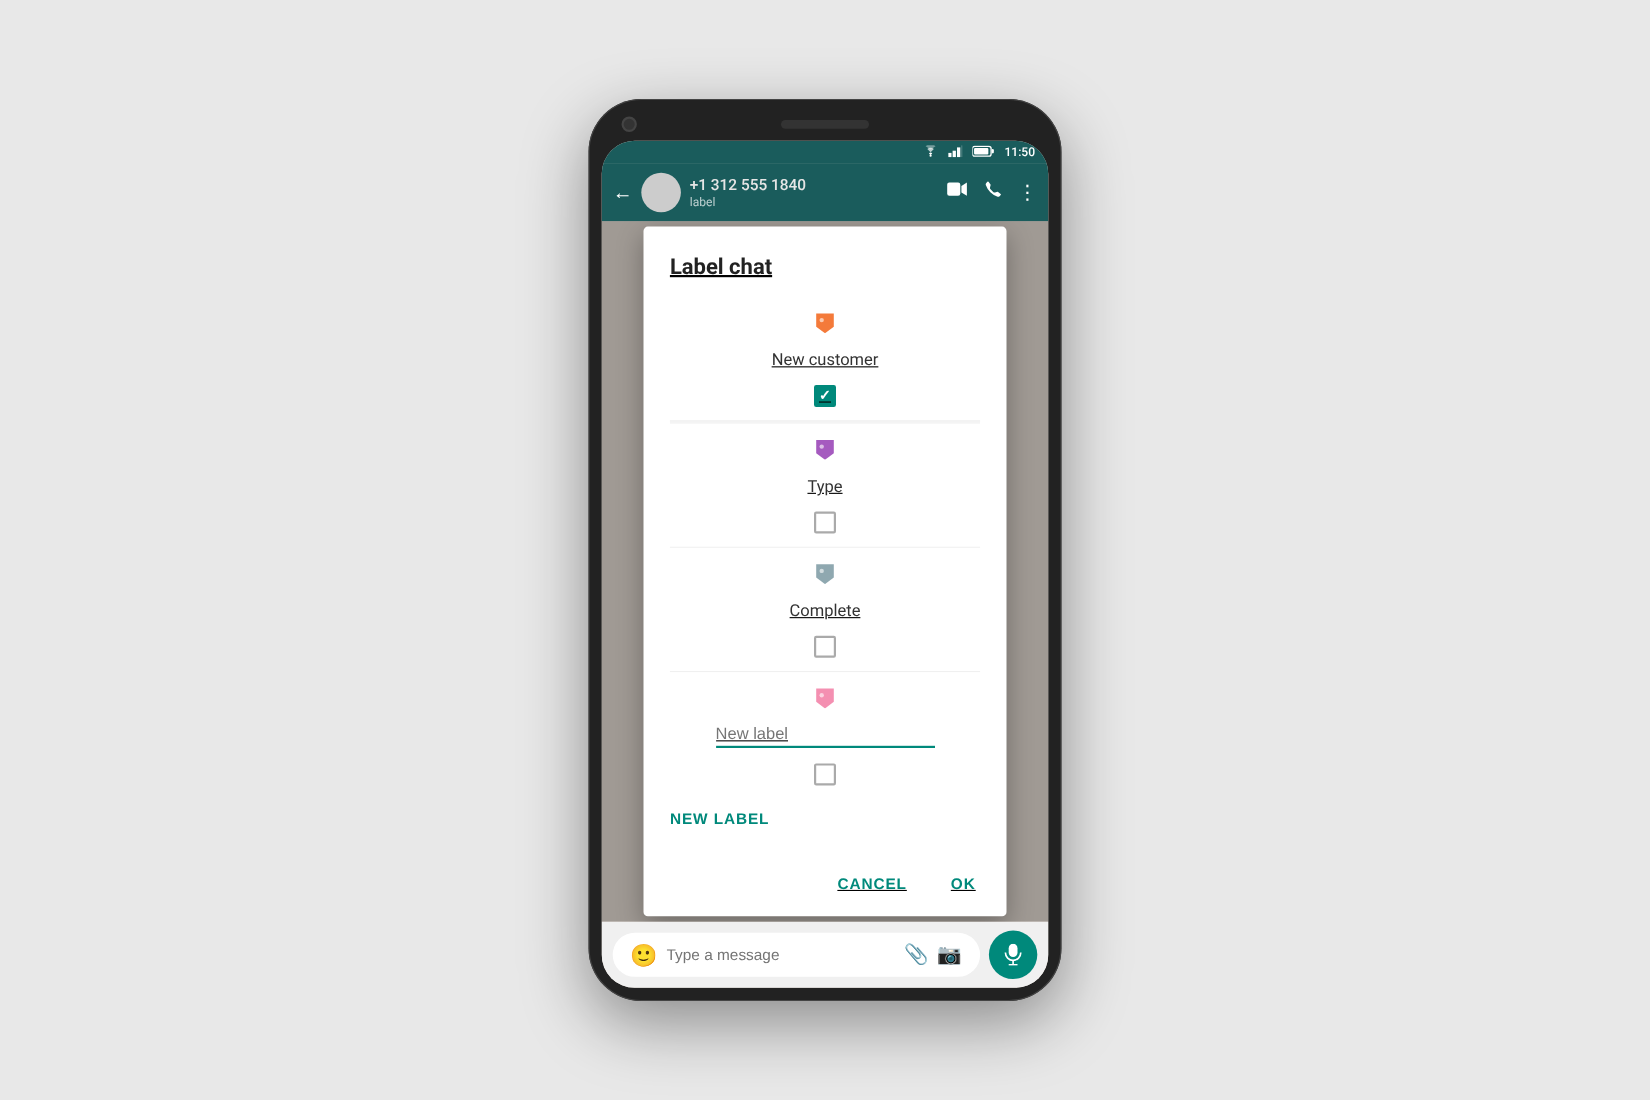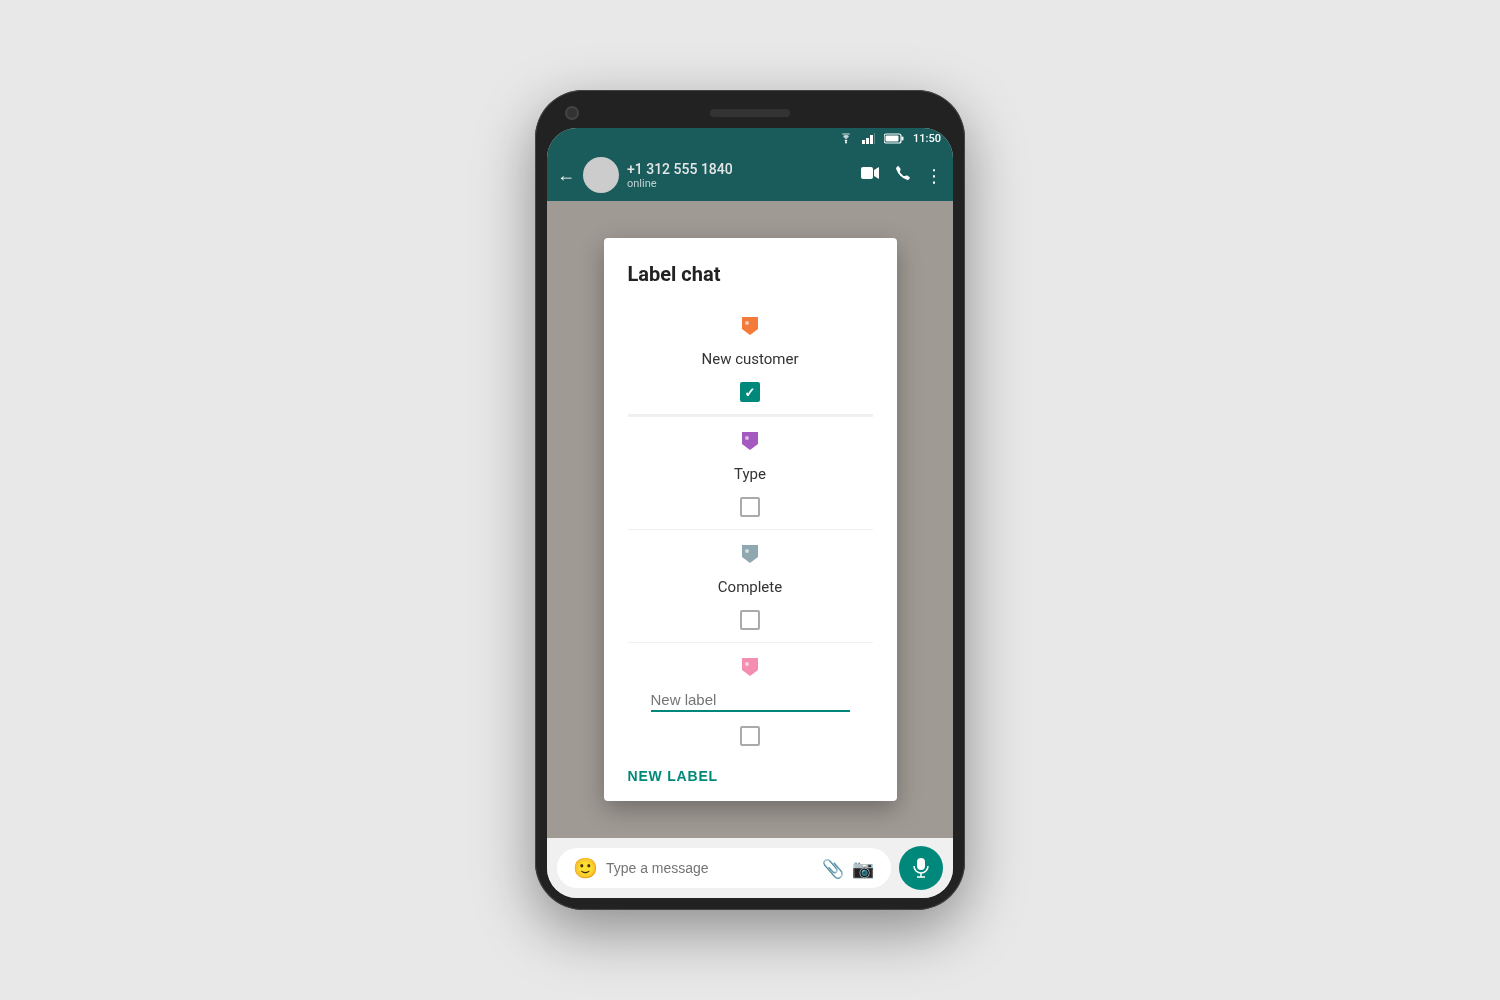--- a/index.html
+++ b/index.html
@@ -65,21 +65,20 @@
       background: #1a5c5c;
       padding: 4px 12px;
       display: flex;
       justify-content: flex-end;
       align-items: center;
       gap: 6px;
     }
 
     .status-icons {
       display: flex;
-      align-items: center;
       gap: 9px;
     }
 
     .status-time {
       color: white;
       font-size: 11px;
       font-weight: 500;
     }
 
     
@@ -142,23 +141,24 @@
       background: rgba(0,0,0,0.3);
       display: flex;
       align-items: center;
       justify-content: center;
       z-index: 10;
     }
 
     .dialog {
       background: white;
       border-radius: 4px;
-      width: 293px;
+      width: 330px;
       padding: 24px 0 0;
       box-shadow: 0 8px 24px rgba(0,0,0,0.3);
+      text-decoration: underline;
     }
 
     .dialog-title {
       font-size: 20px;
       font-weight: 700;
       color: #222;
       padding: 0 24px 16px;
     }
 
     .label-list {
@@ -349,21 +349,21 @@
         </svg>
         <span class="status-time">11:50</span>
       </div>
     </div>
 
     <div class="wa-header">
       <span class="back-arrow">←</span>
       <div class="avatar"></div>
       <div class="contact-info">
         <div class="contact-name">+1 312 555 1840</div>
-        <div class="contact-status">online</div>
+        <div class="contact-status">label</div>
       </div>
       <div class="header-icons">
         <span>
           <svg width="20" height="14" viewBox="0 0 20 14" fill="white">
             <rect x="0" y="1" width="12" height="12" rx="2"></rect>
             <path d="M13 4l5-3v12l-5-3V4z"></path>
           </svg>
         </span>
         <span>
           <svg width="16" height="16" viewBox="0 0 16 16" fill="white">
@@ -437,20 +437,24 @@
               </div>
               <input class="new-label-input" type="text" placeholder="New label" style="">
               <div class="checkbox"></div>
             </li>
           </ul>
 
           <div class="new-label-action">
             <button class="new-label-btn">NEW LABEL</button>
           </div>
 
+          <div class="dialog-actions">
+            <button class="btn btn-cancel">CANCEL</button>
+            <button class="btn btn-ok">OK</button>
+          </div>
 
         </div>
       </div>
     </div>
 
     <div class="message-bar">
       <div class="message-input-area">
         <span style="color:#888; font-size:20px;">🙂</span>
         <input class="message-input" type="text" placeholder="Type a message" style="">
         <span style="color:#888; font-size:18px;">📎</span>

